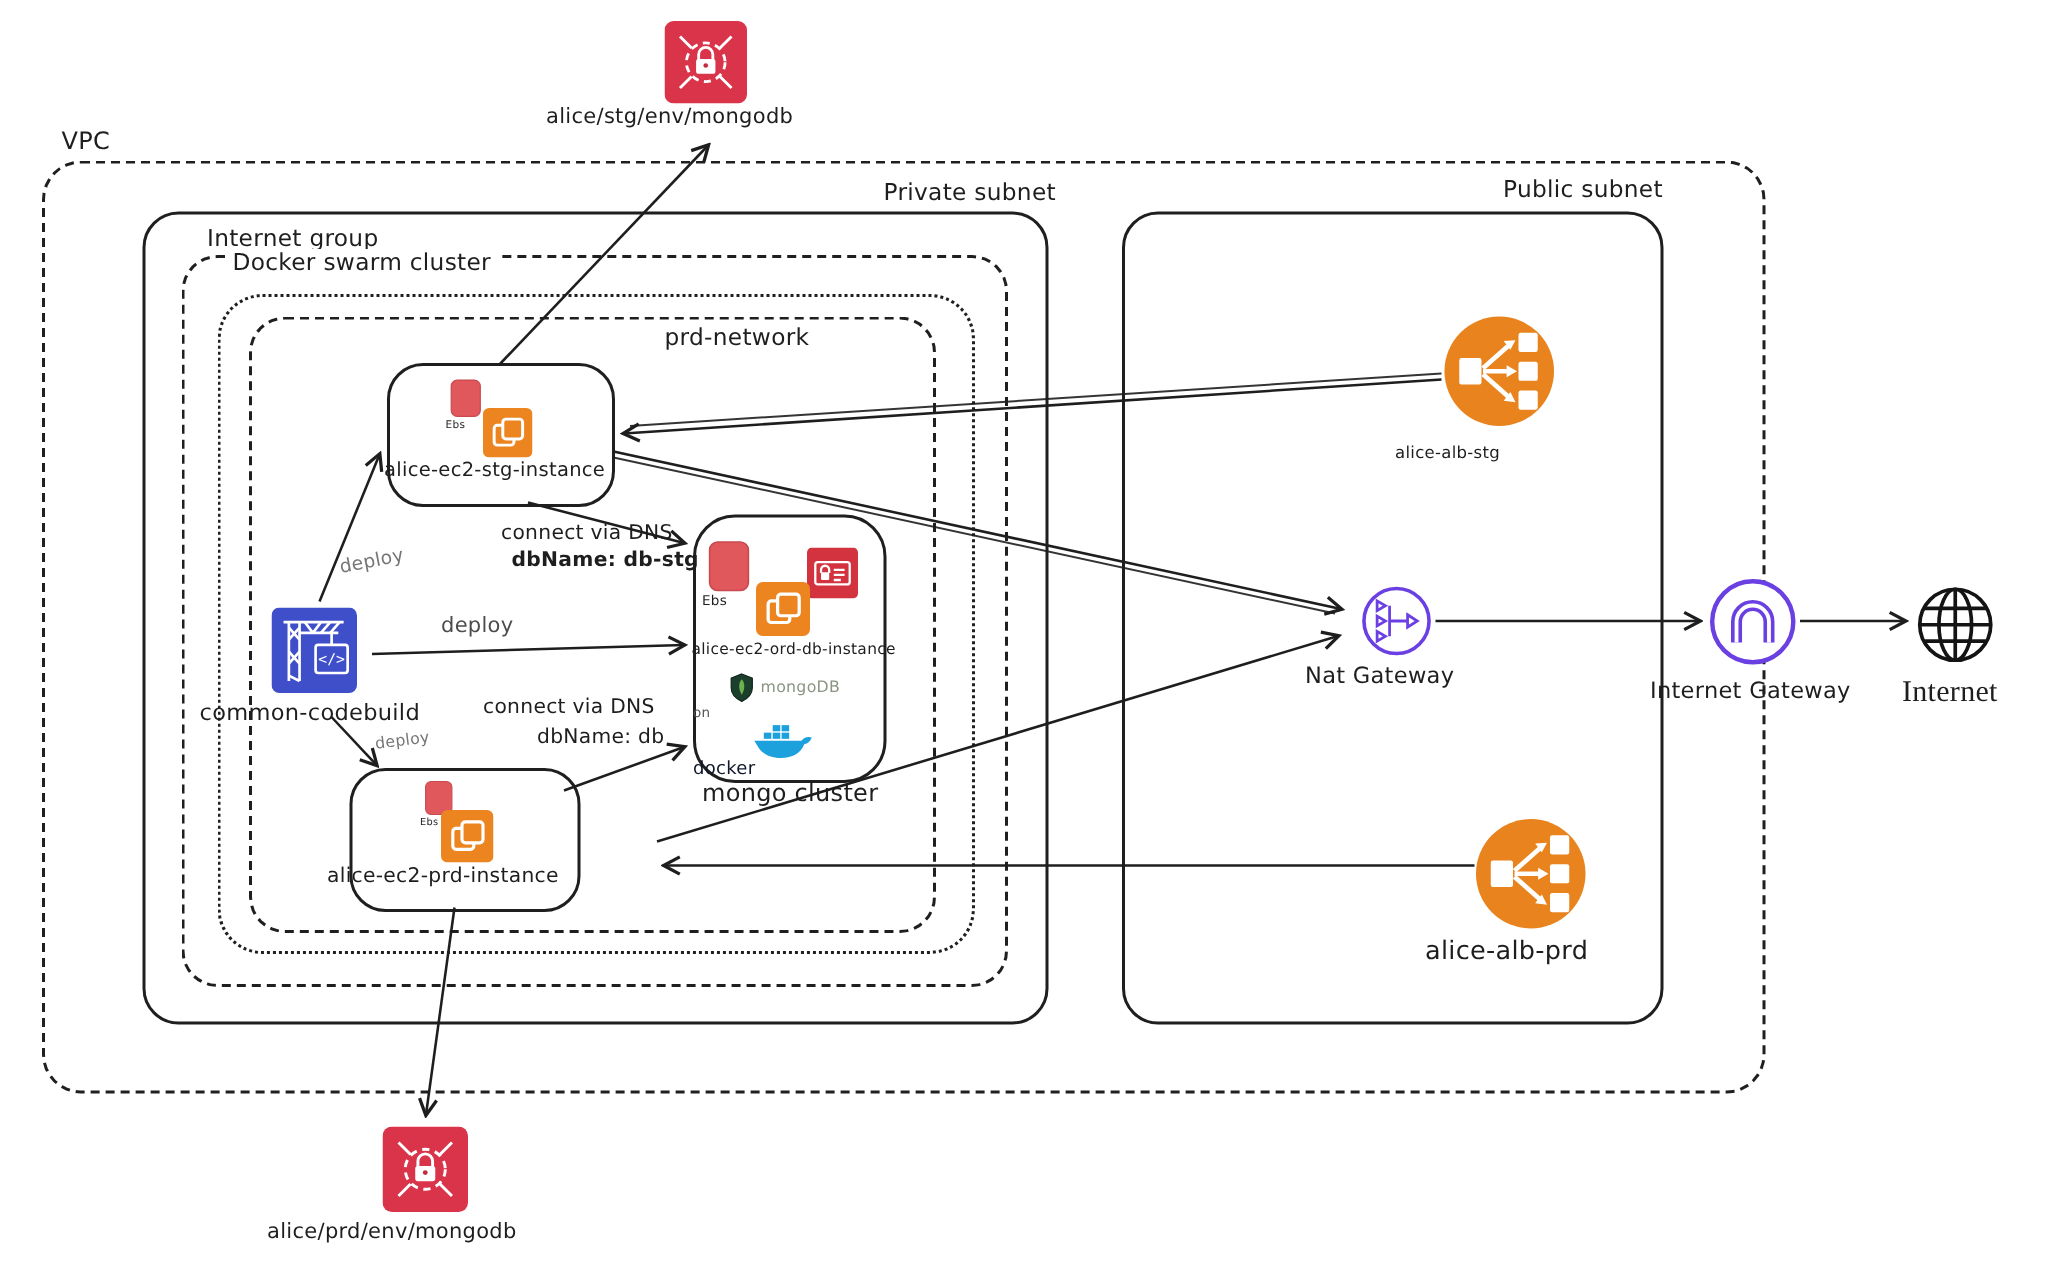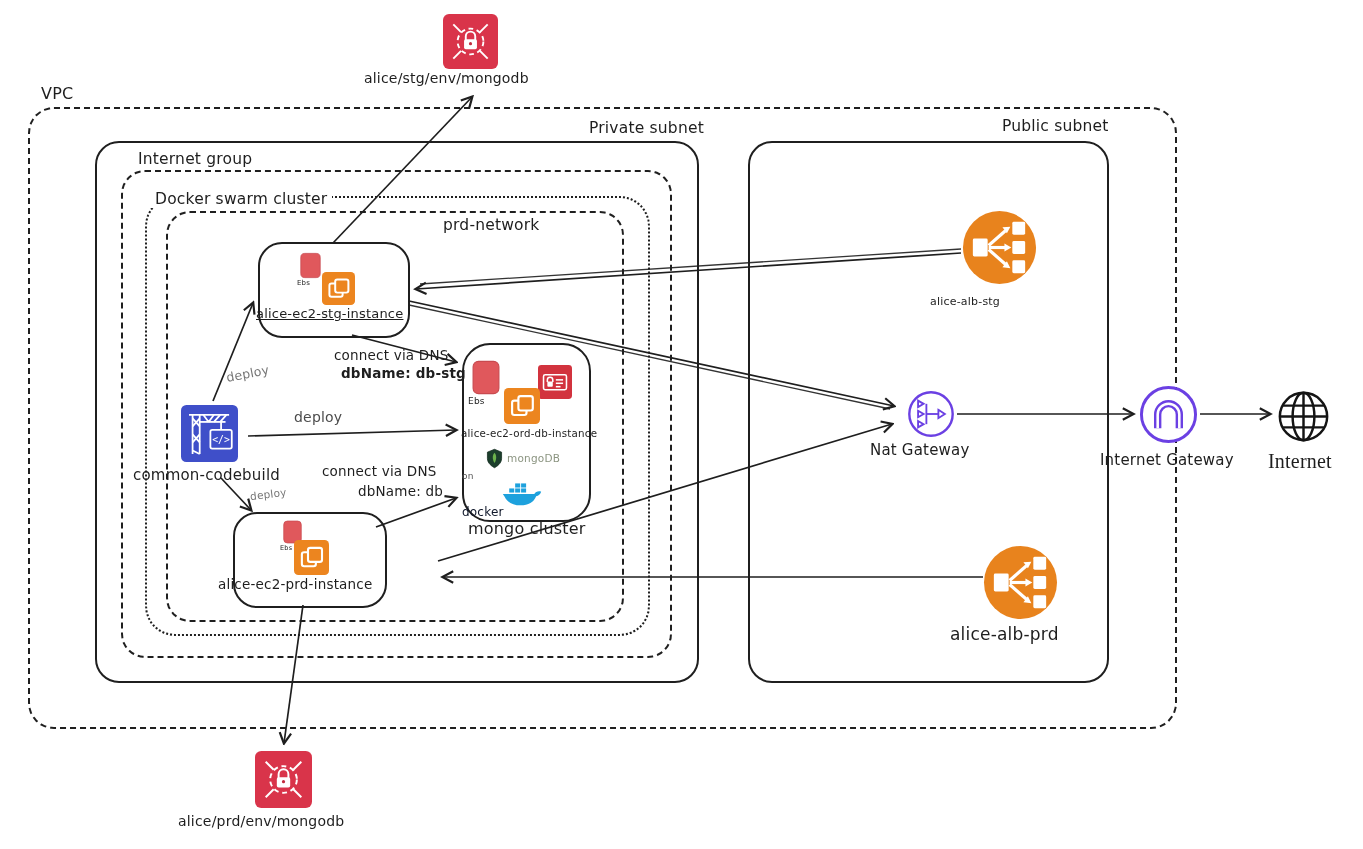--- a/index.html
+++ b/index.html
@@ -38,21 +38,21 @@
   <div class="box r24" style="left:95px;top:141px;width:600px;height:538px;"></div>
   <div class="box r24" style="left:748px;top:141px;width:357px;height:538px;"></div>
   <div class="box dashed r24" style="left:121px;top:170px;width:547px;height:484px;"></div>
   <div class="box dotted r30" style="left:145px;top:196px;width:501px;height:436px;"></div>
   <div class="box dashed r24" style="left:166px;top:211px;width:454px;height:407px;"></div>
 
   <div class="lbl" style="left:41px;top:84px;font-size:16px;">VPC</div>
   <div class="lbl" style="left:589px;top:119px;font-size:15.5px;">Private subnet</div>
   <div class="lbl" style="left:1002px;top:117px;font-size:15.5px;">Public subnet</div>
   <div class="lbl onwhite" style="left:133px;top:150px;font-size:15.5px;">Internet group</div>
-  <div class="lbl onwhite" style="left:150px;top:190px;font-size:15.5px;">Docker swarm cluster</div>
+  <div class="lbl onwhite" style="left:150px;top:166px;font-size:15.5px;">Docker swarm cluster</div>
   <div class="lbl" style="left:443px;top:216px;font-size:15.5px;">prd-network</div>
 
   <div class="icon" style="left:443px;top:14px;">
     <svg width="55" height="55" viewBox="0 0 64 64">
       <rect width="64" height="64" rx="7" fill="#d9344a"></rect>
       <g stroke="#fff" fill="none" stroke-width="2.2">
         <circle cx="32" cy="32" r="15" stroke-dasharray="5.5 4.2"></circle>
         <line x1="12" y1="12" x2="21" y2="21"></line>
           <line x1="52" y1="12" x2="43" y2="21"></line>
         <line x1="12" y1="52" x2="21" y2="43"></line>
@@ -91,21 +91,21 @@
   <div class="lbl center" style="left:297px;top:279px;width:27px;font-size:7px;">Ebs</div>
   <div class="icon" style="left:322px;top:272px;">
     <svg width="33" height="33" viewBox="0 0 40 40">
       <rect width="40" height="40" rx="5" fill="#ec851f"></rect>
       <g fill="none" stroke="#fff" stroke-width="2.4">
         <rect x="9" y="14" width="16" height="16" rx="2.5"></rect>
         <rect x="16" y="9" width="16" height="16" rx="2.5" fill="#ec851f"></rect>
       </g>
     </svg>
   </div>
-  <div class="lbl center" style="left:256px;top:306px;width:152px;font-size:13px;text-decoration:underline;">alice-ec2-stg-instance</div>
+  <div class="lbl center" style="left:256px;top:306px;width:152px;font-size:13px;">alice-ec2-stg-instance</div>
 
   <div class="card" style="left:233px;top:512px;width:150px;height:92px;"></div>
   <div class="icon" style="left:283px;top:520px;">
     <svg width="19" height="24" viewBox="0 0 26 32">
         <rect x="1" y="1" width="24" height="30" rx="5" fill="#e0585c" stroke="#c84a4f" stroke-width="1"></rect>
       </svg>
   </div>
   <div class="lbl center" style="left:280px;top:544px;width:25px;font-size:6.5px;">Ebs</div>
   <div class="icon" style="left:294px;top:540px;">
     <svg width="35" height="35" viewBox="0 0 40 40">

